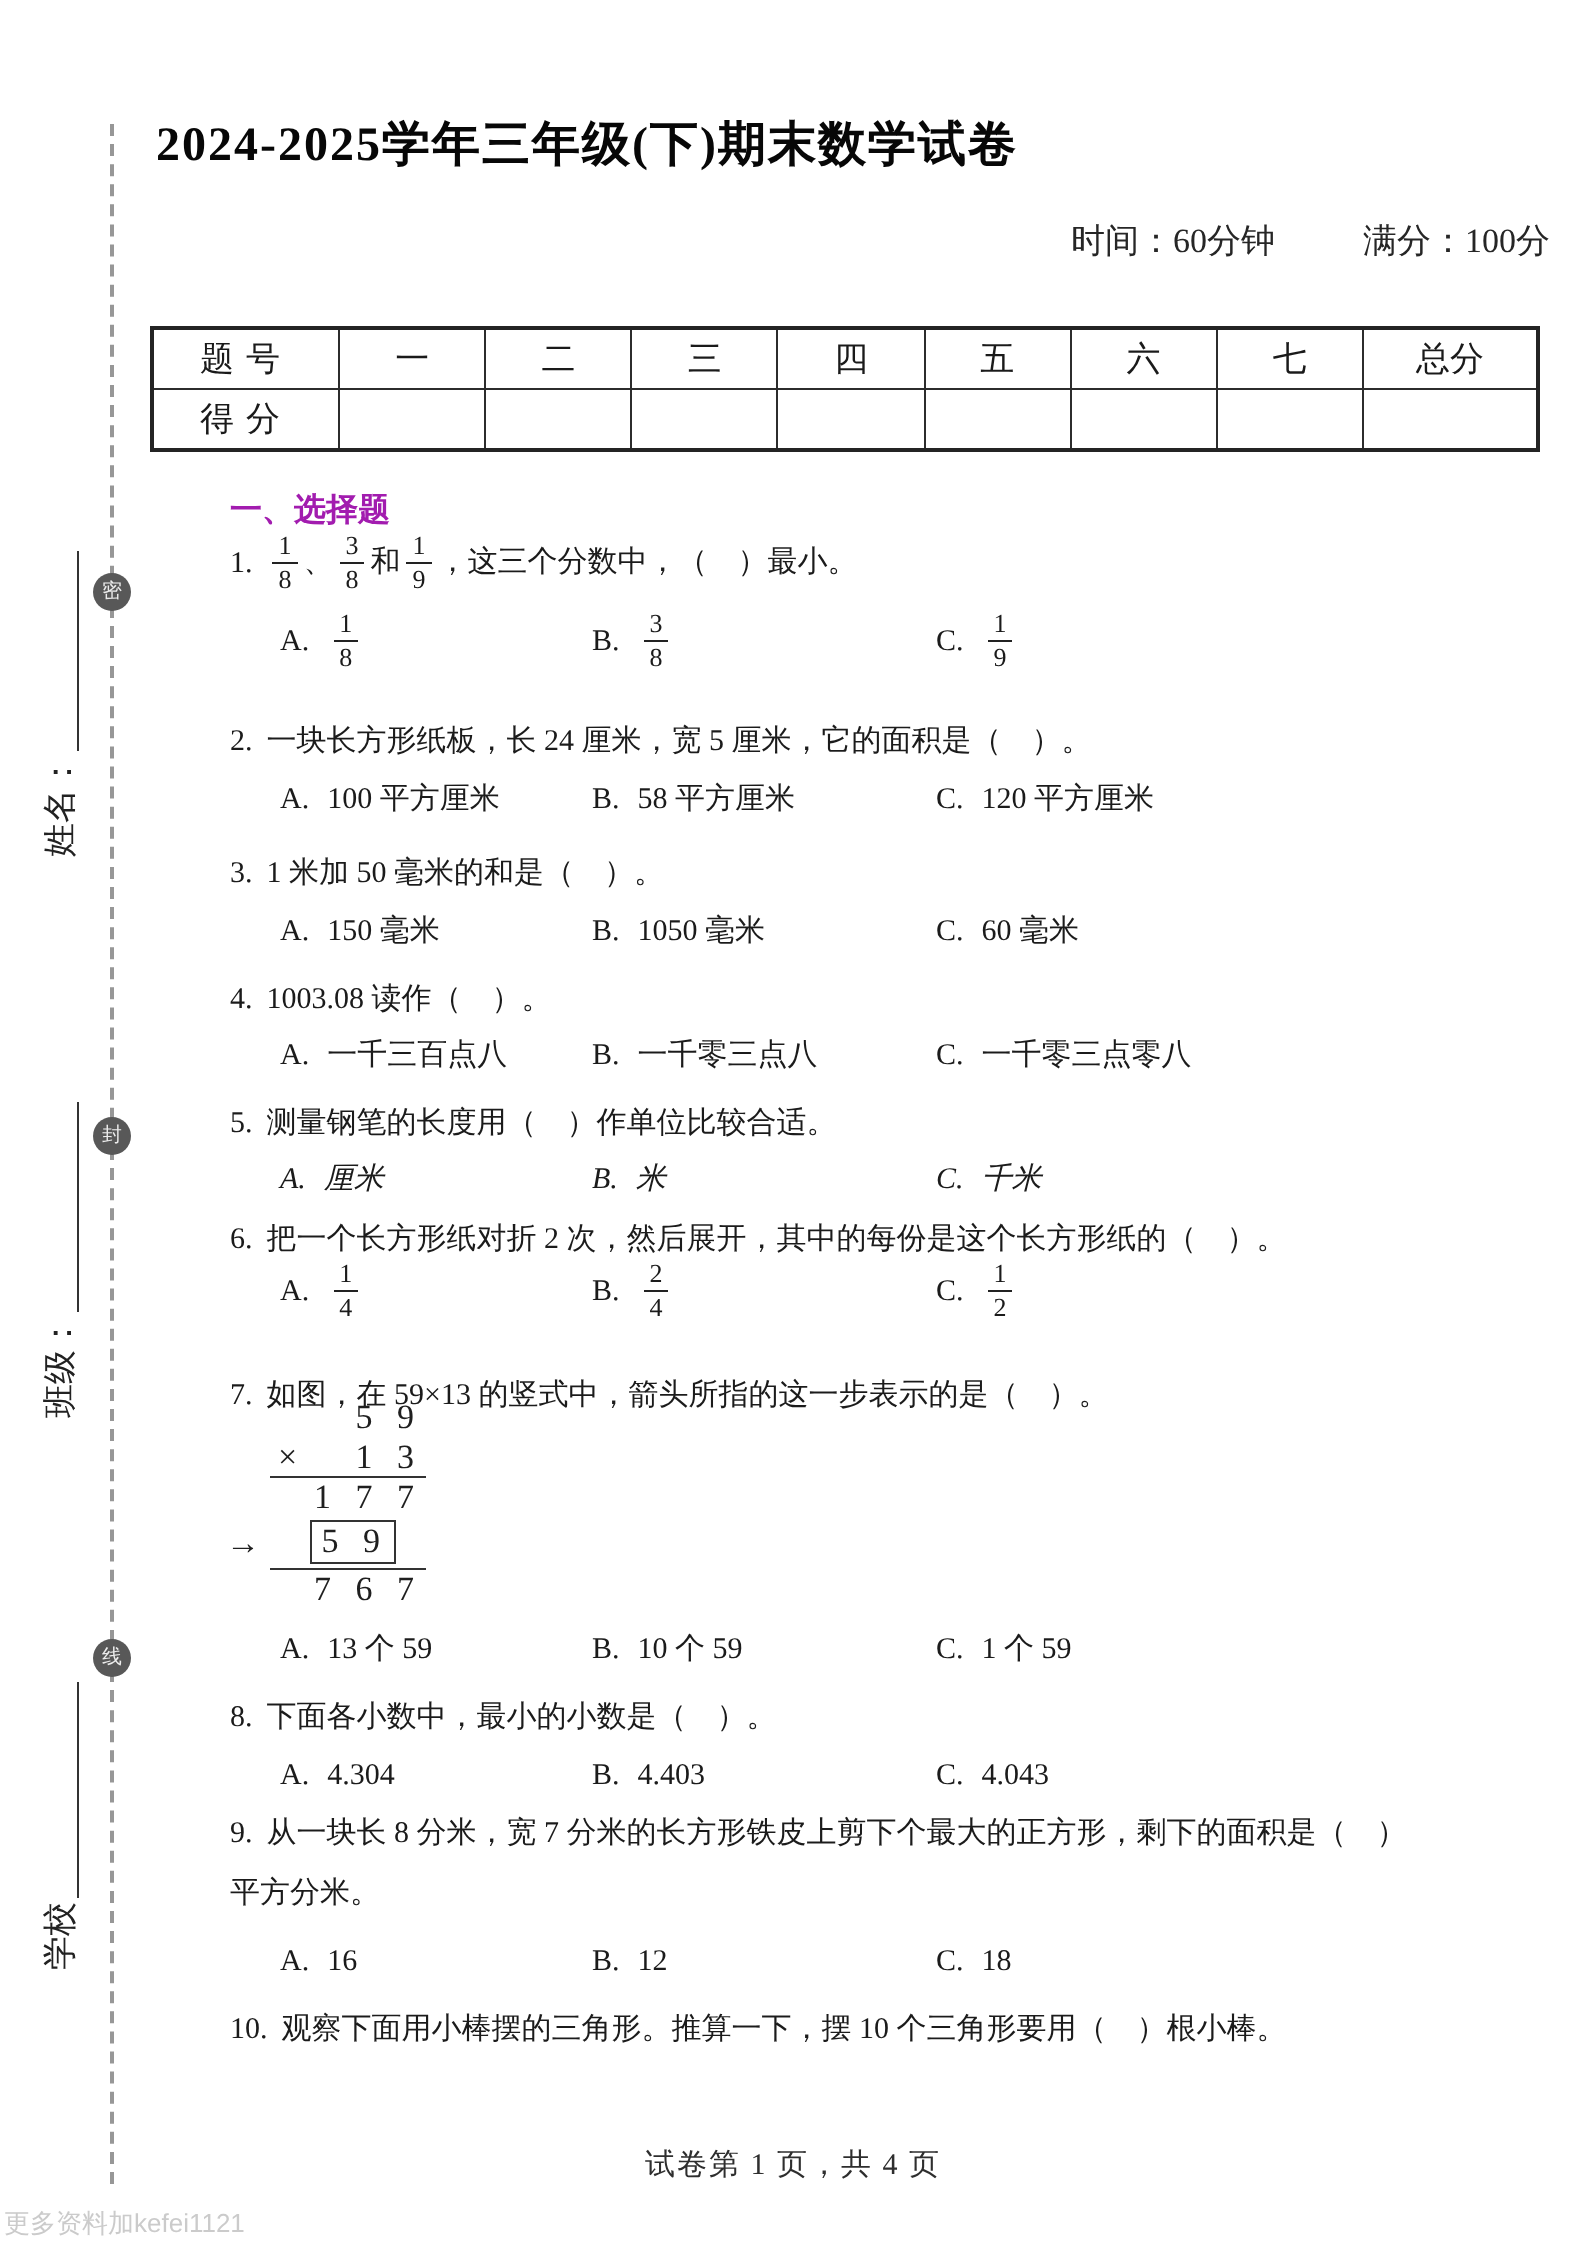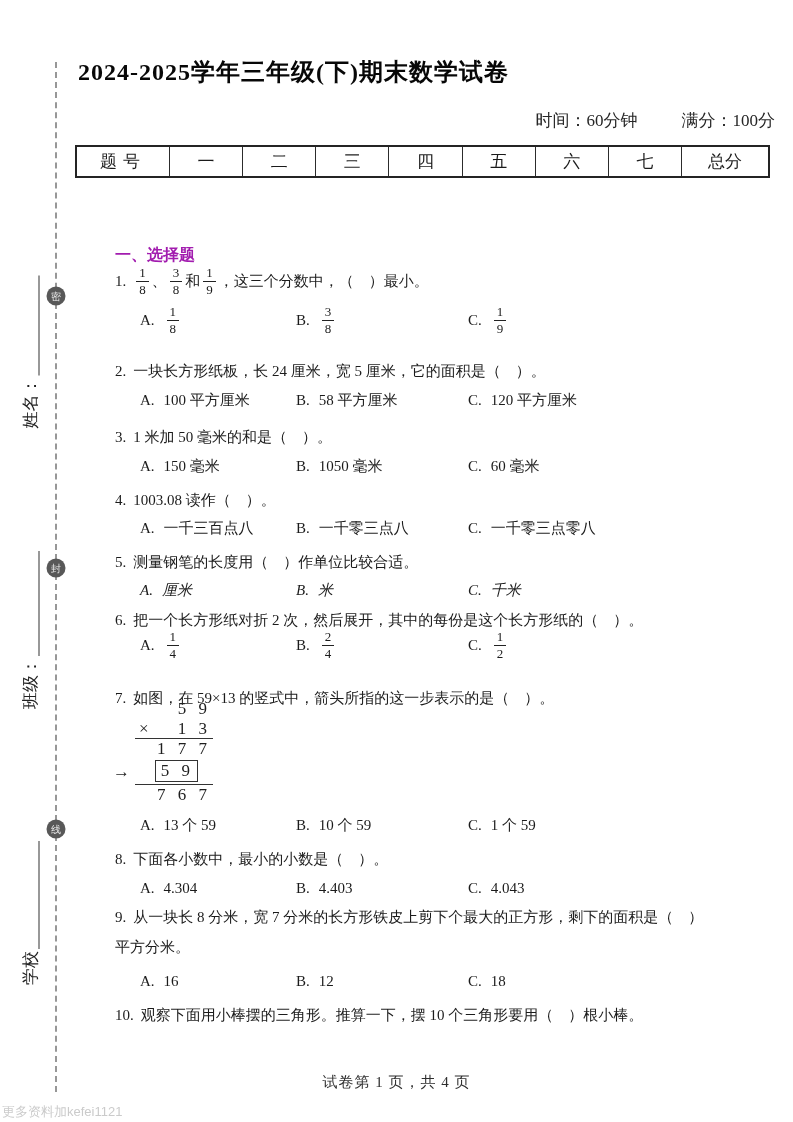--- a/index.html
+++ b/index.html
@@ -18,21 +18,21 @@
     display:flex;align-items:center;transform:translate(-50%,-50%) rotate(-90deg);}
   .seal-blank{display:inline-block;height:1.05em;border-bottom:1.6px solid #333;margin-left:2px;}
   
   .title{position:absolute;top:56px;left:78px;width:692px;text-align:left;
     font-size:24px;font-weight:bold;letter-spacing:1px;color:#070707;}
   .meta{position:absolute;top:109px;right:18px;font-size:17px;color:#262626;}
   .meta span + span{margin-left:44px;}
   
   .score-table{position:absolute;left:75px;top:145px;width:695px;
     border-collapse:collapse;table-layout:fixed;}
-  .score-table{border:2.5px solid #242424;}
+  .score-table{border:2.5px solid #242424;margin-top:18px;}
   .score-table td{border:1.5px solid #2c2c2c;height:29px;text-align:center;
     font-size:17px;color:#1a1a1a;padding:0;}
   .score-table td.wide{letter-spacing:6px;}
   
   .section-title{position:absolute;left:115px;top:245px;font-size:16px;font-weight:bold;color:#a21caf;}
   .q-stem{position:absolute;left:115px;width:600px;font-size:15px;line-height:30px;
     white-space:nowrap;color:#1b1b1b;}
   .q-num{margin-right:7px;}
   .q-opts{position:absolute;left:0;top:0;width:793px;height:42px;}
   .opt{position:absolute;top:0;white-space:nowrap;font-size:15px;color:#1b1b1b;line-height:30px;}
@@ -87,20 +87,31 @@
       <tr>
     <td class="wide" style="width:92px">题号</td>
     <td>一</td>
     <td>二</td>
     <td>三</td>
     <td>四</td>
     <td>五</td>
     <td>六</td>
     <td>七</td>
     <td style="width:86px">总分</td>
+  </tr>
+  <tr>
+    <td class="wide">得分</td>
+    <td></td>
+    <td></td>
+    <td></td>
+    <td></td>
+    <td></td>
+    <td></td>
+    <td></td>
+    <td></td>
   </tr>
 </tbody>
   </table>
 
 <div class="section-title">一、选择题</div>
 <div id="questions">
     <div class="q-stem" style="top: 266px;"><span class="q-num">1.</span><span class="frac"><span class="fn">1</span><span class="fd">8</span></span><span>、</span><span class="frac"><span class="fn">3</span><span class="fd">8</span></span><span>和</span><span class="frac"><span class="fn">1</span><span class="fd">9</span></span><span>，这三个分数中，（　）最小。</span></div>
     <div class="q-opts" style="top: 305px;">
       <span class="opt" style="left: 140px;"><span class="opt-label">A.</span><span class="frac"><span class="fn">1</span><span class="fd">8</span></span></span>
       <span class="opt" style="left: 296px;"><span class="opt-label">B.</span><span class="frac"><span class="fn">3</span><span class="fd">8</span></span></span>

